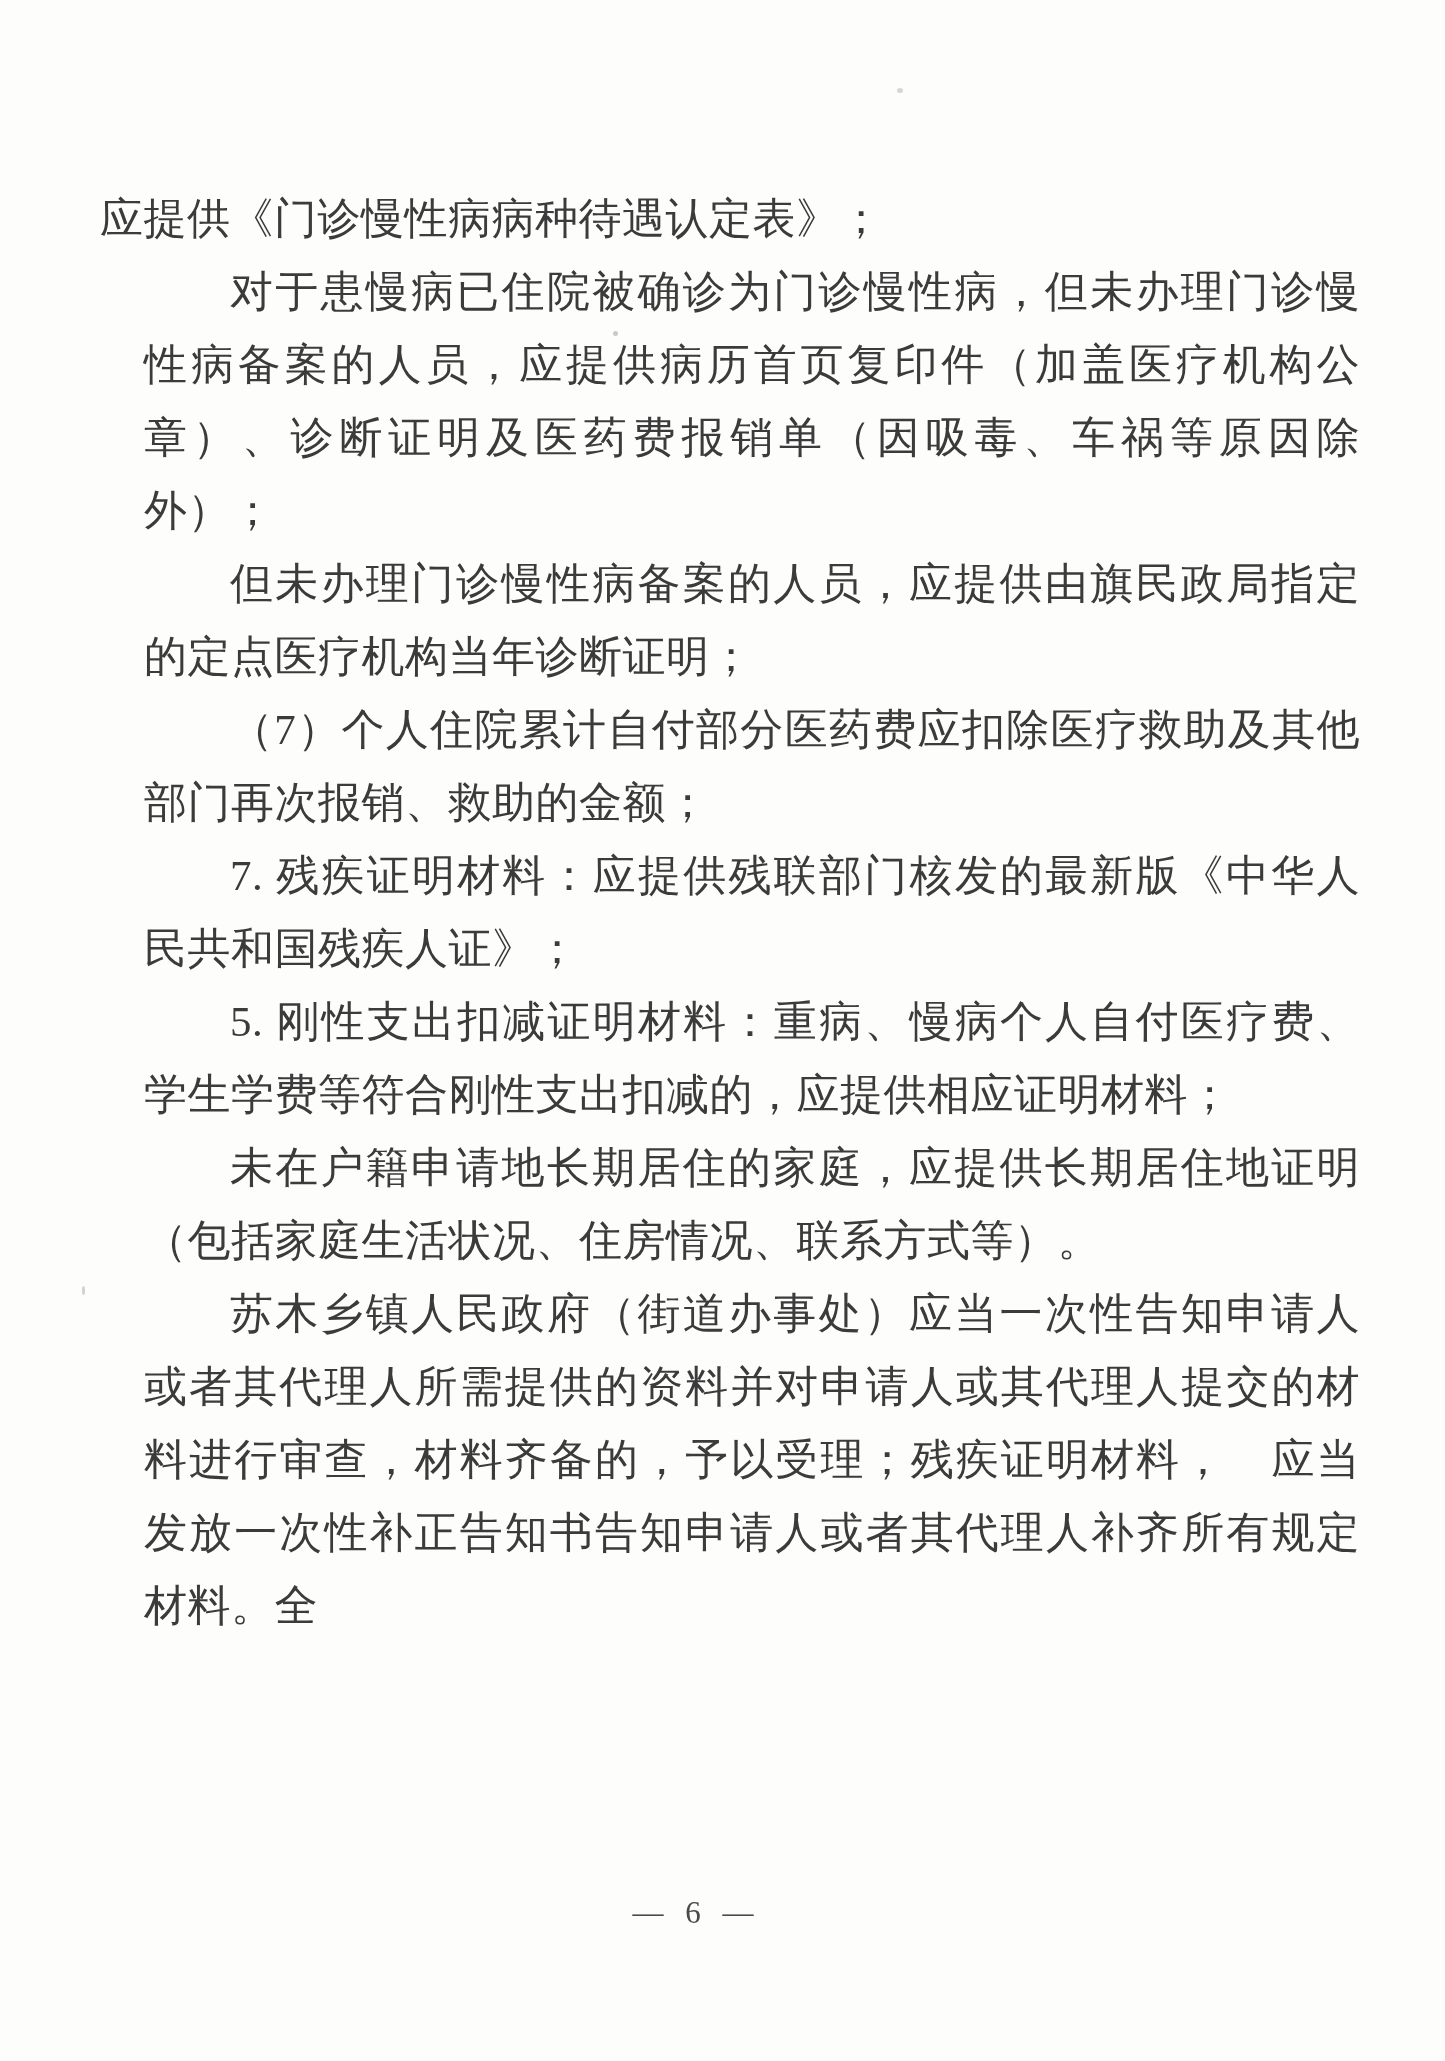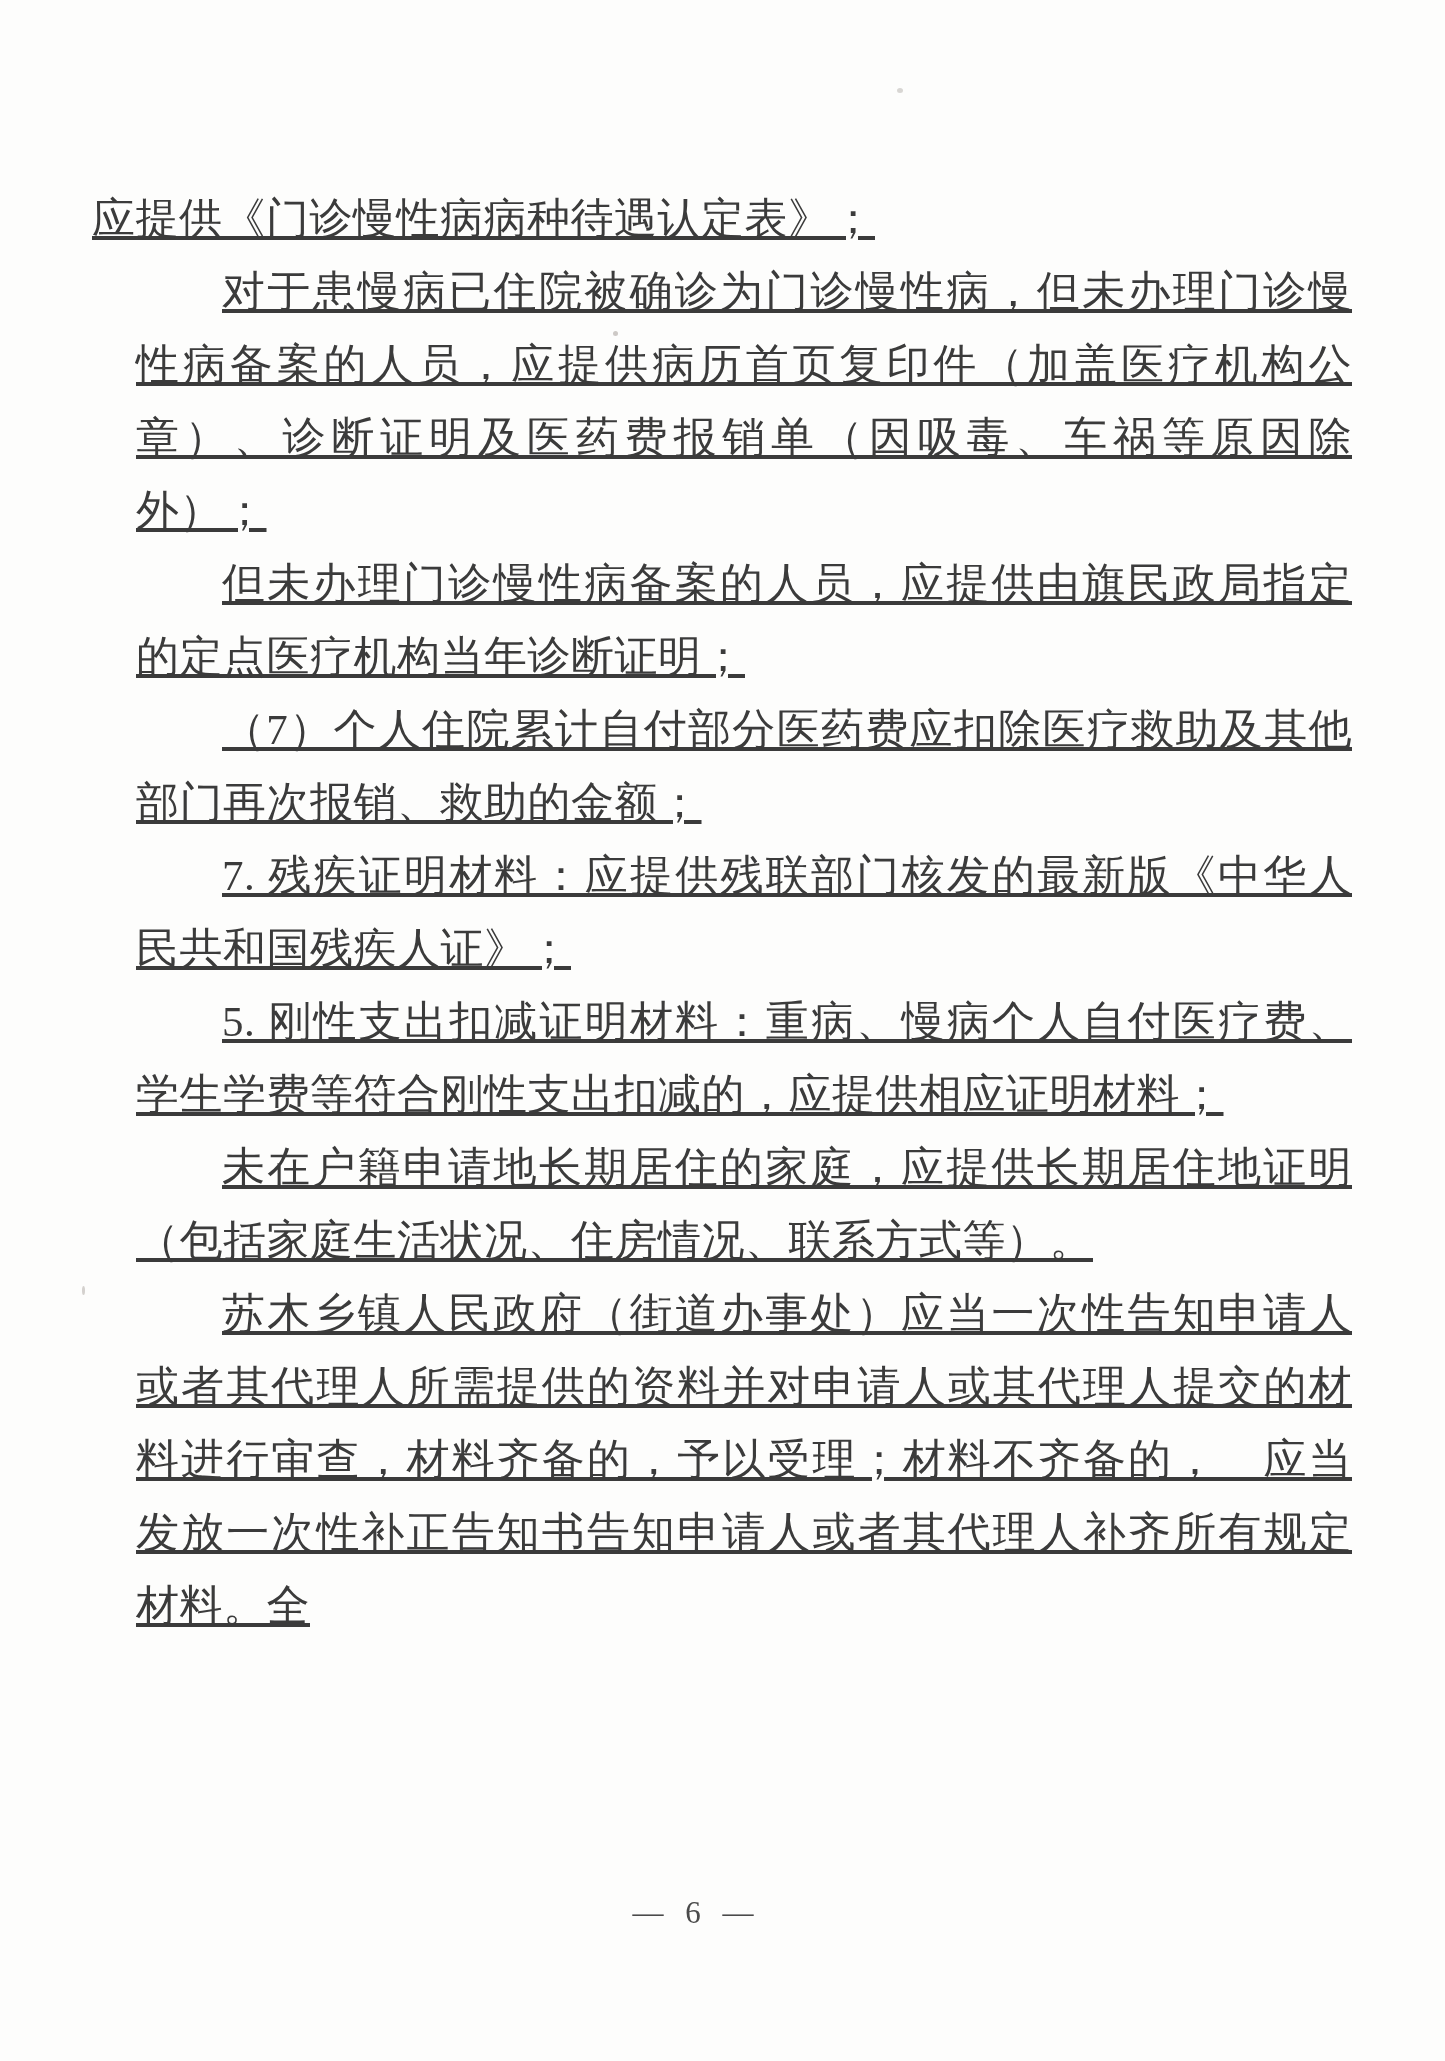--- a/index.html
+++ b/index.html
@@ -14,30 +14,29 @@
     overflow: hidden;
     font-family: "Liberation Serif", "DejaVu Serif", serif;
   }
   .page {
     position: absolute;
     inset: 0;
     background: #fdfdfc;
   }
   .text-block {
     position: absolute;
-    left: 92px;
+    left: 100px;
     top: 182px;
     width: 1260px;
     font-size: 43px;
     line-height: 73px;
     color: #3b3b3b;
     text-align: justify;
     text-justify: inter-ideograph;
     letter-spacing: 0.5px;
-    text-decoration: underline;
   }
   .para {
     margin: 0;
     padding: 0;
   }
   .para.indent {
     text-indent: 2em;
     margin-left: 44px;
   }
   .page-footer {
@@ -85,21 +84,21 @@
 
   <div class="text-block" style="color: rgb(59, 59, 59);">
 
   <p class="para">应提供《门诊慢性病病种待遇认定表》；</p>
       <p class="para indent">对于患慢病已住院被确诊为门诊慢性病，但未办理门诊慢性病备案的人员，应提供病历首页复印件（加盖医疗机构公章）、诊断证明及医药费报销单（因吸毒、车祸等原因除外）；</p>
       <p class="para indent">但未办理门诊慢性病备案的人员，应提供由旗民政局指定的定点医疗机构当年诊断证明；</p>
       <p class="para indent">（7）个人住院累计自付部分医药费应扣除医疗救助及其他部门再次报销、救助的金额；</p>
       <p class="para indent">7. 残疾证明材料：应提供残联部门核发的最新版《中华人民共和国残疾人证》；</p>
       <p class="para indent">5. 刚性支出扣减证明材料：重病、慢病个人自付医疗费、学生学费等符合刚性支出扣减的，应提供相应证明材料；</p>
       <p class="para indent">未在户籍申请地长期居住的家庭，应提供长期居住地证明（包括家庭生活状况、住房情况、联系方式等）。</p>
-      <p class="para indent">苏木乡镇人民政府（街道办事处）应当一次性告知申请人或者其代理人所需提供的资料并对申请人或其代理人提交的材料进行审查，材料齐备的，予以受理；材料不齐备的，　应当发放一次性补正告知书告知申请人或者其代理人补齐所有规定材料。全</p>
+      <p class="para indent">苏木乡镇人民政府（街道办事处）应当一次性告知申请人或者其代理人所需提供的资料并对申请人或其代理人提交的材料进行审查，材料齐备的，予以受理；残疾证明材料，　应当发放一次性补正告知书告知申请人或者其代理人补齐所有规定材料。全</p>
     </div>
 
   <div class="page-footer">— 6 —</div>
 
   <div class="speck speck-1"></div>
   <div class="speck speck-2"></div>
   <div class="speck speck-3"></div>
 
 </div>
 

